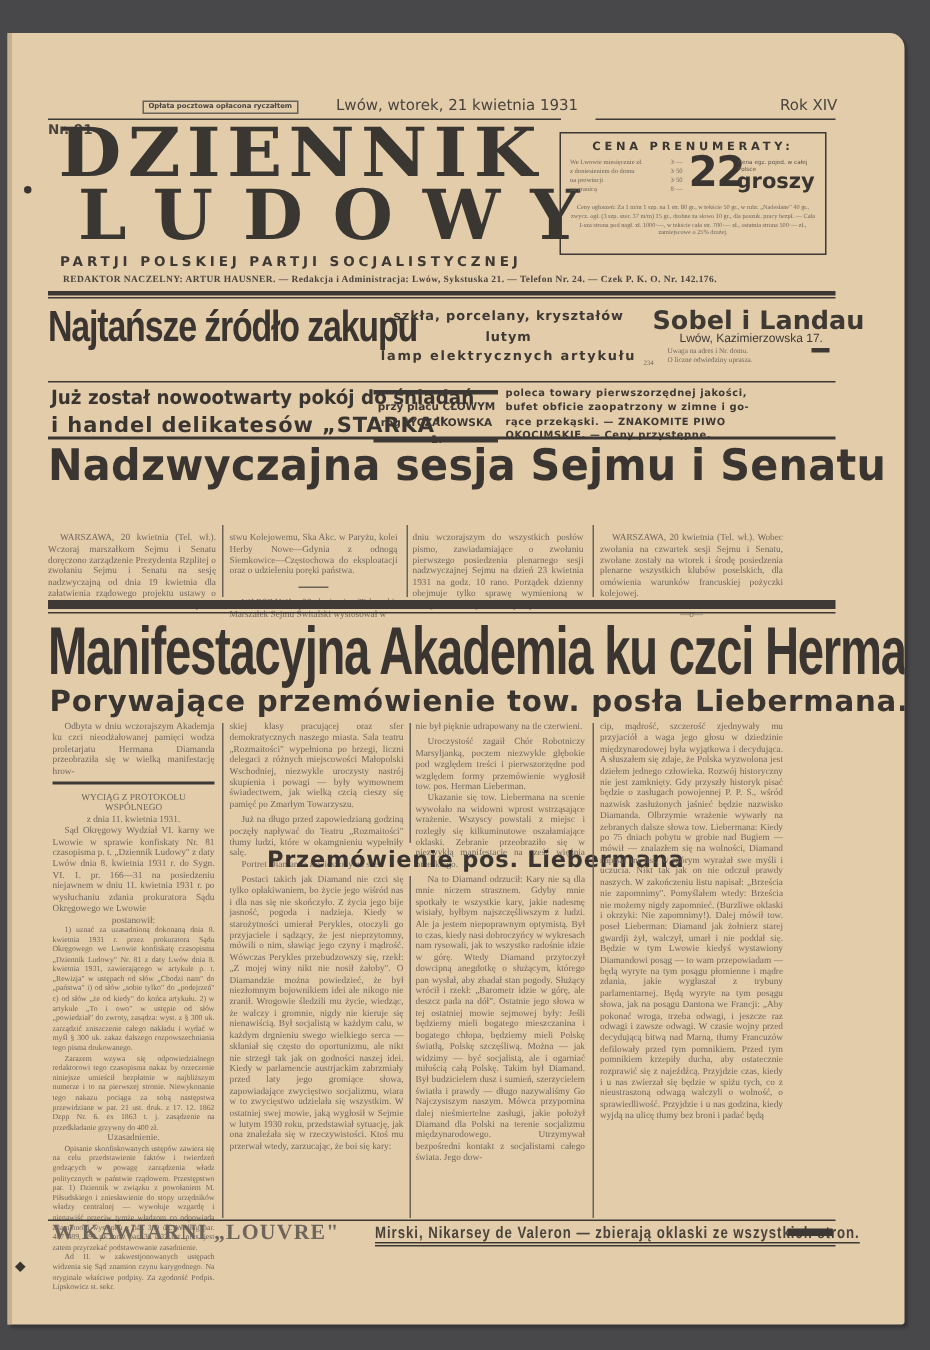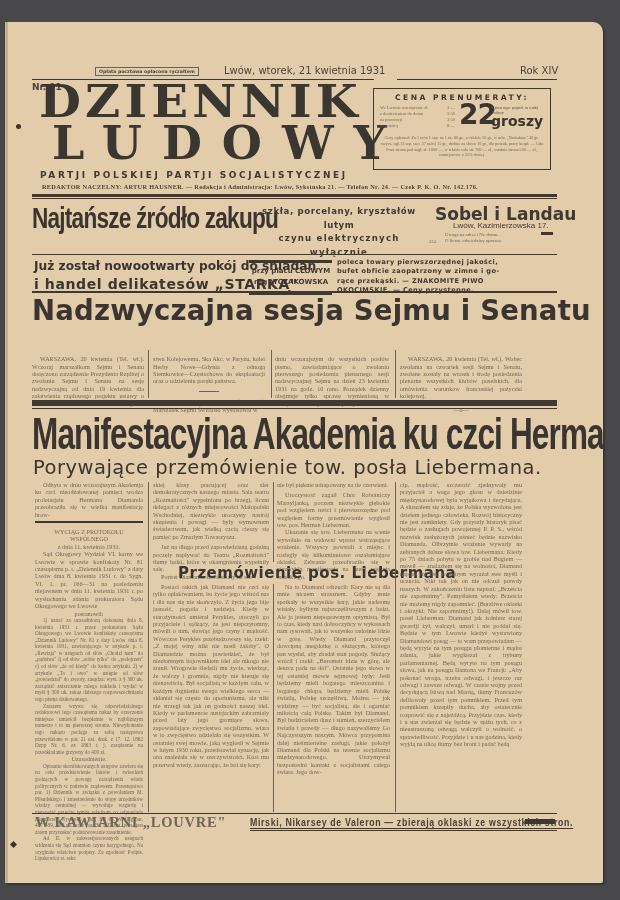--- a/index.html
+++ b/index.html
@@ -63,21 +63,21 @@
     <div class="abs sans" style="left:117px;top:24px;font-size:14px;font-weight:bold;color:#3a3530;">groszy</div>
     <div class="abs tiny center" style="left:6px;top:46px;width:164px;font-size:4.2px;line-height:5.8px;">Ceny ogłoszeń: Za 1 m/m 1 szp. na 1 str. 80 gr., w tekście 50 gr., w rubr. „Nadesłane" 40 gr., zwycz. ogł. (3 szp. szer. 37 m/m) 15 gr., drobne za słowo 10 gr., dla poszuk. pracy bezpł. — Cała I-sza strona pod nagł. zł. 1000·—, w tekście cała str. 700·— zł., ostatnia strona 500·— zł., zamiejscowe o 25% drożej.</div>
   </div>
 
   <div class="rule" style="left:27px;top:172px;width:525px;height:3px;"></div>
   <div class="rule" style="left:27px;top:176px;width:525px;height:1px;"></div>
 
   <div class="abs cond" style="left:27px;top:180px;font-size:29px;font-weight:bold;letter-spacing:-1px;transform:scaleX(.78);transform-origin:left top;color:#3a3530;white-space:nowrap;">Najtańsze źródło zakupu</div>
   <div class="abs sans center" style="left:244px;top:183px;width:180px;font-size:8.6px;font-weight:bold;line-height:13.5px;color:#3f3934;letter-spacing:.6px;">
     <div>szkła, porcelany, kryształów lutym</div>
-    <div style="letter-spacing:1.2px;">czynu elektrycznych wyłącznie</div>
+    <div style="letter-spacing:1.2px;">lamp elektrycznych artykułu</div>
   </div>
   <div class="abs sans" style="left:430px;top:182px;font-size:17px;font-weight:bold;color:#3f3934;">Sobel i Landau</div>
   <div class="abs cond" style="left:448px;top:199px;font-size:8px;color:#3f3934;">Lwów, Kazimierzowska 17.</div>
   <div class="abs tiny" style="left:440px;top:210px;width:110px;font-size:4.8px;line-height:6px;text-align:left;">
     <div>Uwaga na adres i Nr. domu.</div>
     <div>O liczne odwiedziny uprasza.</div>
   </div>
   <div class="abs tiny" style="left:424px;top:216px;font-size:4.5px;">234</div>
   <div class="rule" style="left:536px;top:210px;width:12px;height:3px;"></div>
 
@@ -118,21 +118,21 @@
   <div class="vrule" style="left:390px;top:328px;height:48px;"></div>
   <div class="abs tiny" style="left:395px;top:327px;width:122px;">
     <p class="ind">WARSZAWA, 20 kwietnia (Tel. wł.). Wobec zwołania na czwartek sesji Sejmu i Senatu, zwołane zostały na wtorek i środę posiedzenia plenarne wszystkich klubów poselskich, dla omówienia warunków francuskiej pożyczki kolejowej.</p>
     <div class="center">—o—</div>
   </div>
 
   <div class="rule" style="left:27px;top:378px;width:525px;height:6px;background:#3f3a35;"></div>
   <div class="rule" style="left:27px;top:386px;width:525px;height:1px;"></div>
 
   <div class="abs cond" style="left:27px;top:386px;font-size:45px;font-weight:bold;color:#3a3530;white-space:nowrap;letter-spacing:-1.2px;transform:scaleX(.7);transform-origin:left top;">Manifestacyjna Akademia ku czci Hermana Diamanda.</div>
-  <div class="abs sans" style="left:28px;top:434px;font-size:19.5px;font-weight:normal;color:#3a3530;white-space:nowrap;letter-spacing:.5px;">Porywające przemówienie tow. posła Liebermana.</div>
+  <div class="abs sans" style="left:28px;top:434px;font-size:19.5px;font-weight:bold;color:#3a3530;white-space:nowrap;letter-spacing:.5px;">Porywające przemówienie tow. posła Liebermana.</div>
 
   <div class="abs tiny col" style="left:30px;top:459px;width:108px;">
     <p>Odbyta w dniu wczorajszym Akademja ku czci nieodżałowanej pamięci wodza proletarjatu Hermana Diamanda przeobraziła się w wielką manifestację hrow-</p>
     <div style="height:2px;background:#3d3833;margin:3px 0 5px;"></div>
     <div class="center">WYCIĄG Z PROTOKOŁU WSPÓLNEGO</div>
     <div class="center">z dnia 11. kwietnia 1931.</div>
     <p>Sąd Okręgowy Wydział VI. karny we Lwowie w sprawie konfiskaty Nr. 81 czasopisma p. t. „Dziennik Ludowy" z daty Lwów dnia 8. kwietnia 1931 r. do Sygn. VI. 1. pr. 166—31 na posiedzeniu niejawnem w dniu 11. kwietnia 1931 r. po wysłuchaniu zdania prokuratora Sądu Okręgowego we Lwowie</p>
     <div class="center">postanowił:</div>
     <p style="font-size:5.2px;line-height:6.6px;">1) uznać za uzasadnioną dokonaną dnia 8. kwietnia 1931 r. przez prokuratora Sądu Okręgowego we Lwowie konfiskatę czasopisma „Dziennik Ludowy" Nr. 81 z daty Lwów dnia 8. kwietnia 1931, zawierającego w artykule p. t. „Rewizja" w ustępach od słów „Chodzi nam" do „państwa" i) od słów „sobie tylko" do „podejrzeń" c) od słów „że od kiedy" do końca artykułu. 2) w artykule „To i owo" w ustępie od słów „powiedział" do zwroty, zasądza: wyst. z § 300 uk. zarządzić zniszczenie całego nakładu i wydać w myśl § 300 uk. zakaz dalszego rozpowszechniania tego pisma drukowanego.</p>
     <p style="font-size:5.2px;line-height:6.6px;">Zarazem wzywa się odpowiedzialnego redaktorowi tego czasopisma nakaz by orzeczenie niniejsze umieścił bezpłatnie w najbliższym numerze i to na pierwszej stronie. Niewykonanie tego nakazu pociąga za sobą następstwa przewidziane w par. 21 ust. druk. z 17. 12. 1862 Dzpp Nr. 6. ex 1863 t. j. zasądzenie na przedkładanie grzywny do 400 zł.</p>

